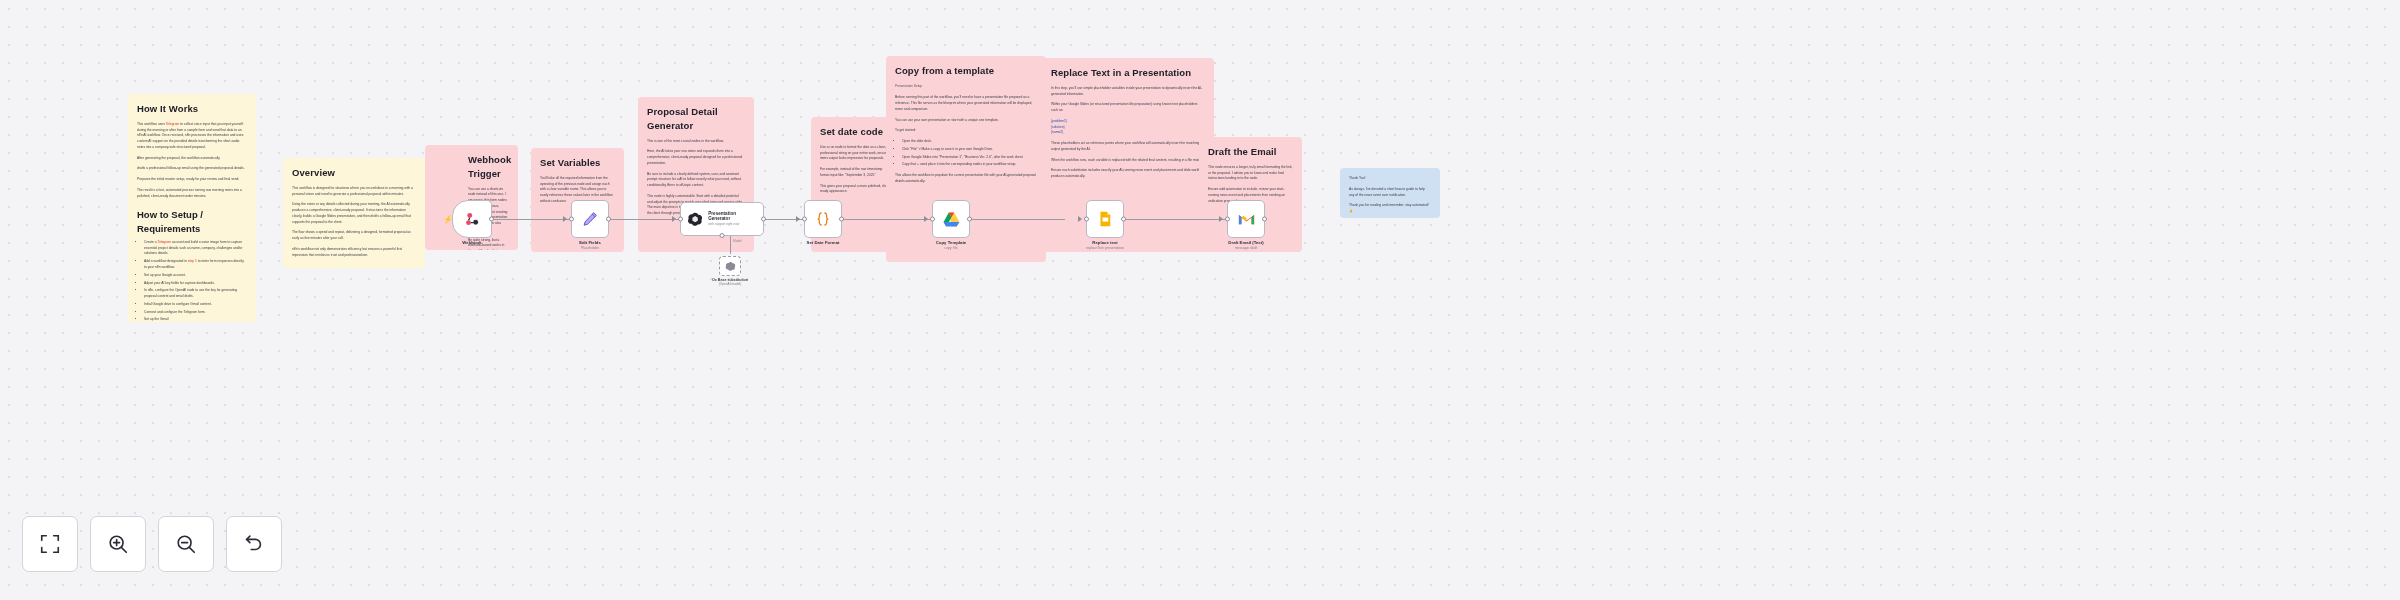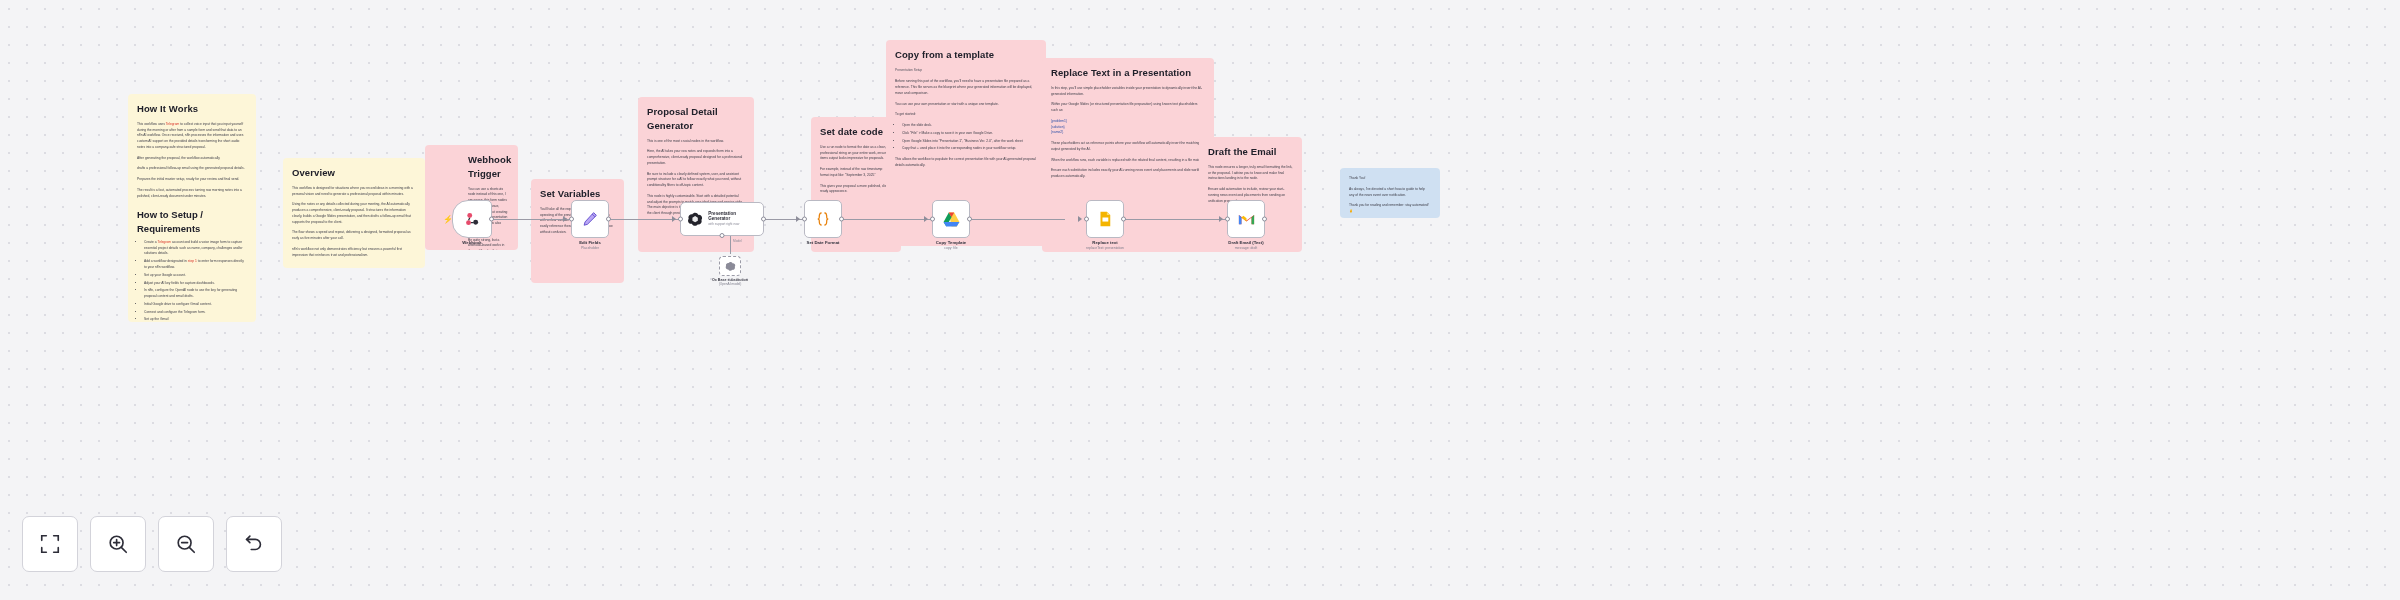--- a/index.html
+++ b/index.html
@@ -227,41 +227,41 @@
     <p>The flow shows a speed and repeat, delivering a designed, formatted proposal as early as five minutes after your call.</p>
     <p>n8n's workflow not only demonstrates efficiency but ensures a powerful first impression that reinforces trust and professionalism.</p>
   </div>
 
   <div class="sticky pink" style="left:425px; top:145px; width:93px; height:105px;padding-left:43px;">
     <h3>Webhook Trigger</h3>
     <p>You can use a shortcuts node instead of this one, I am aware, this form nodes often cause an issue, including data, but creating it contains the presentation use. However it is also useful.</p>
     <p>Be quite strong, but a webhook-based works in the workflow for that purpose.</p>
   </div>
 
-  <div class="sticky pink" style="left:531px; top:148px; width:93px; height:104px;margin-top:31px;">
+  <div class="sticky pink" style="left:531px; top:148px; width:93px; height:104px;">
     <h3>Set Variables</h3>
     <p>You'll take all the required information from the operating of the previous node and assign each with a clear variable name. This allows you to easily reference these values later in the workflow without confusion.</p>
   </div>
 
   <div class="sticky pink" style="left:638px; top:97px; width:116px; height:155px;">
     <h3>Proposal Detail Generator</h3>
     <p>This is one of the most crucial nodes in the workflow.</p>
     <p>Here, the AI takes your raw notes and expands them into a comprehensive, client-ready proposal designed for a professional presentation.</p>
     <p>Be sure to include a clearly defined system, user, and assistant prompt structure for a AI to follow exactly what you need, without conditionality filters to off-topic content.</p>
     <p>This node is highly customizable. Start with a detailed potential and adjust the prompts to match your ideal tone and service style. The main objective is to clearly communicate the value you bring in the client through precise, well-structured wording.</p>
   </div>
 
   <div class="sticky pink" style="left:787px; top:117px; width:90px; height:135px;margin-left:24px;">
     <h3>Set date code</h3>
     <p>Use a run node to format the date as a clean, professional string on your entire work, ensuring items output looks impressive for proposals.</p>
     <p>For example, instead of the raw timestamp format input like: "September 3, 2025"</p>
     <p>This gives your proposal a more polished, client-ready appearance.</p>
   </div>
 
-  <div class="sticky pink" style="left:886px; top:40px; width:160px; height:206px;">
+  <div class="sticky pink" style="left:886px; top:56px; width:160px; height:206px;">
     <h3>Copy from a template</h3>
     <p class="sub">Presentation Setup</p>
     <p>Before running this part of the workflow, you'll need to have a presentation file prepared as a reference. This file serves as the blueprint where your generated information will be displayed, move and comparison.</p>
     <p>You can use your own presentation or start with a unique one template.</p>
     <p>To get started:</p>
     <ul>
       <li>Open the slide deck.</li>
       <li>Click "File" &gt; Make a copy to save it in your own Google Drive.</li>
       <li>Open Google Slides into "Presentation 1", "Business Ver. 2.0", after the work sheet</li>
       <li>Copy that + used place it into the corresponding nodes in your workflow setup.</li>

